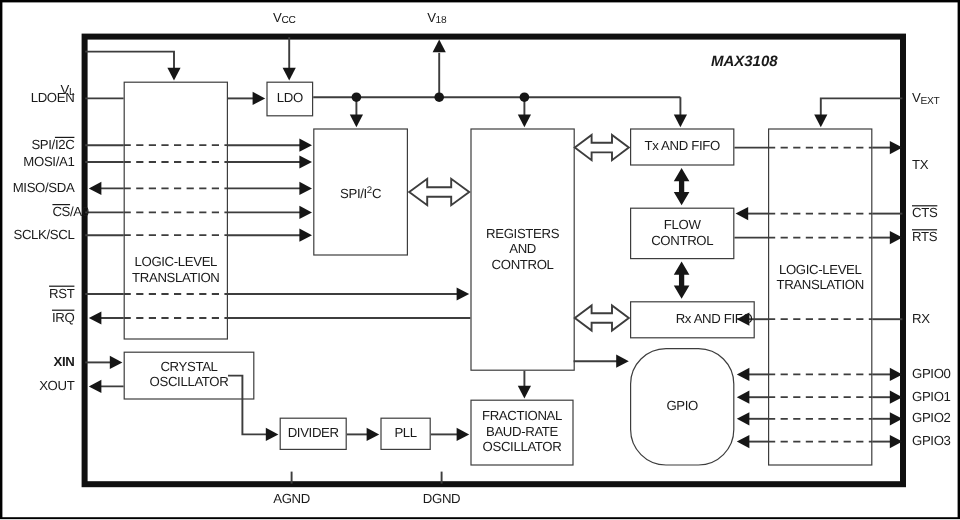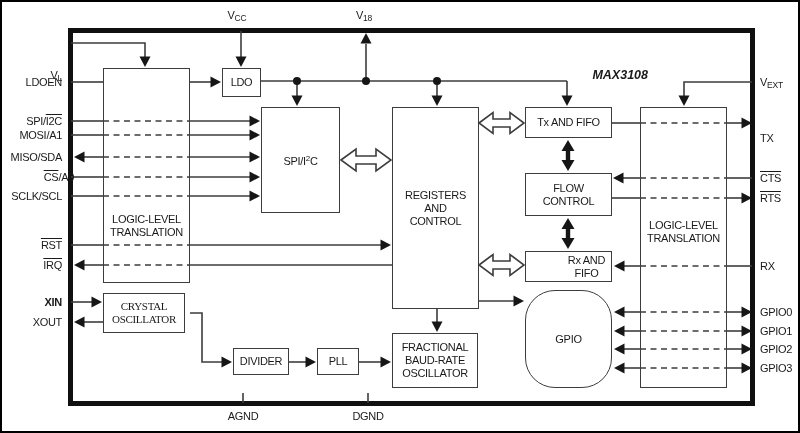--- a/index.html
+++ b/index.html
@@ -15,21 +15,21 @@
   .bl{display:block;}
   .pin-label{
     position:absolute;font-size:11px;line-height:14px;letter-spacing:-0.3px;color:#1a1a1a;white-space:nowrap;
   }
   .pin-left{left:0;width:62px;text-align:right;}
   .pin-right{left:760px;width:40px;text-align:left;}
   .pin-top,.pin-bottom{text-align:center;}
   .ol{text-decoration:overline;}
   .sub{font-size:8.5px;vertical-align:-1.5px;letter-spacing:-0.2px;}
   .sup{font-size:8px;vertical-align:4px;letter-spacing:-0.2px;}
-  .chip-name{position:absolute;left:558px;top:68px;width:90px;text-align:right;
+  .chip-name{position:absolute;left:558px;top:44px;width:90px;text-align:right;
     font-style:italic;font-weight:700;font-size:12.5px;line-height:14px;color:#1a1a1a;}
   svg{position:absolute;left:0;top:0;}
 </style>
 </head>
 <body>
 
 <div class="stage">
 
   <svg width="800" height="433" viewBox="0 0 800 433">
 
@@ -181,30 +181,30 @@
 
   <div class="block" style="left:525px;top:107px;width:87px;height:31px;">
     <span>Tx AND FIFO</span>
   </div>
 
   <div class="block" style="left:525px;top:173px;width:87px;height:43px;">
     <span class="bl">FLOW</span>
     <span class="bl">CONTROL</span>
   </div>
 
-  <div class="block" style="left:525px;top:251px;width:87px;height:31px;padding-left:36px;">
+  <div class="block" style="left:525px;top:251px;width:104px;height:31px;padding-left:36px;">
     <span>Rx AND FIFO</span>
   </div>
 
   <div class="block" style="left:640px;top:107px;width:87px;height:281px;padding-bottom:31px;">
     <span class="bl">LOGIC-LEVEL</span>
     <span class="bl">TRANSLATION</span>
   </div>
 
-  <div class="block" style="left:103px;top:293px;width:82px;height:40px;font-family:Liberation Serif, serif;">
+  <div class="block" style="left:103px;top:293px;width:109px;height:40px;">
     <span class="bl">CRYSTAL</span>
     <span class="bl">OSCILLATOR</span>
   </div>
 
   <div class="block" style="left:233px;top:348px;width:56px;height:27px;">
     <span>DIVIDER</span>
   </div>
 
   <div class="block" style="left:317px;top:348px;width:42px;height:27px;">
     <span>PLL</span>

